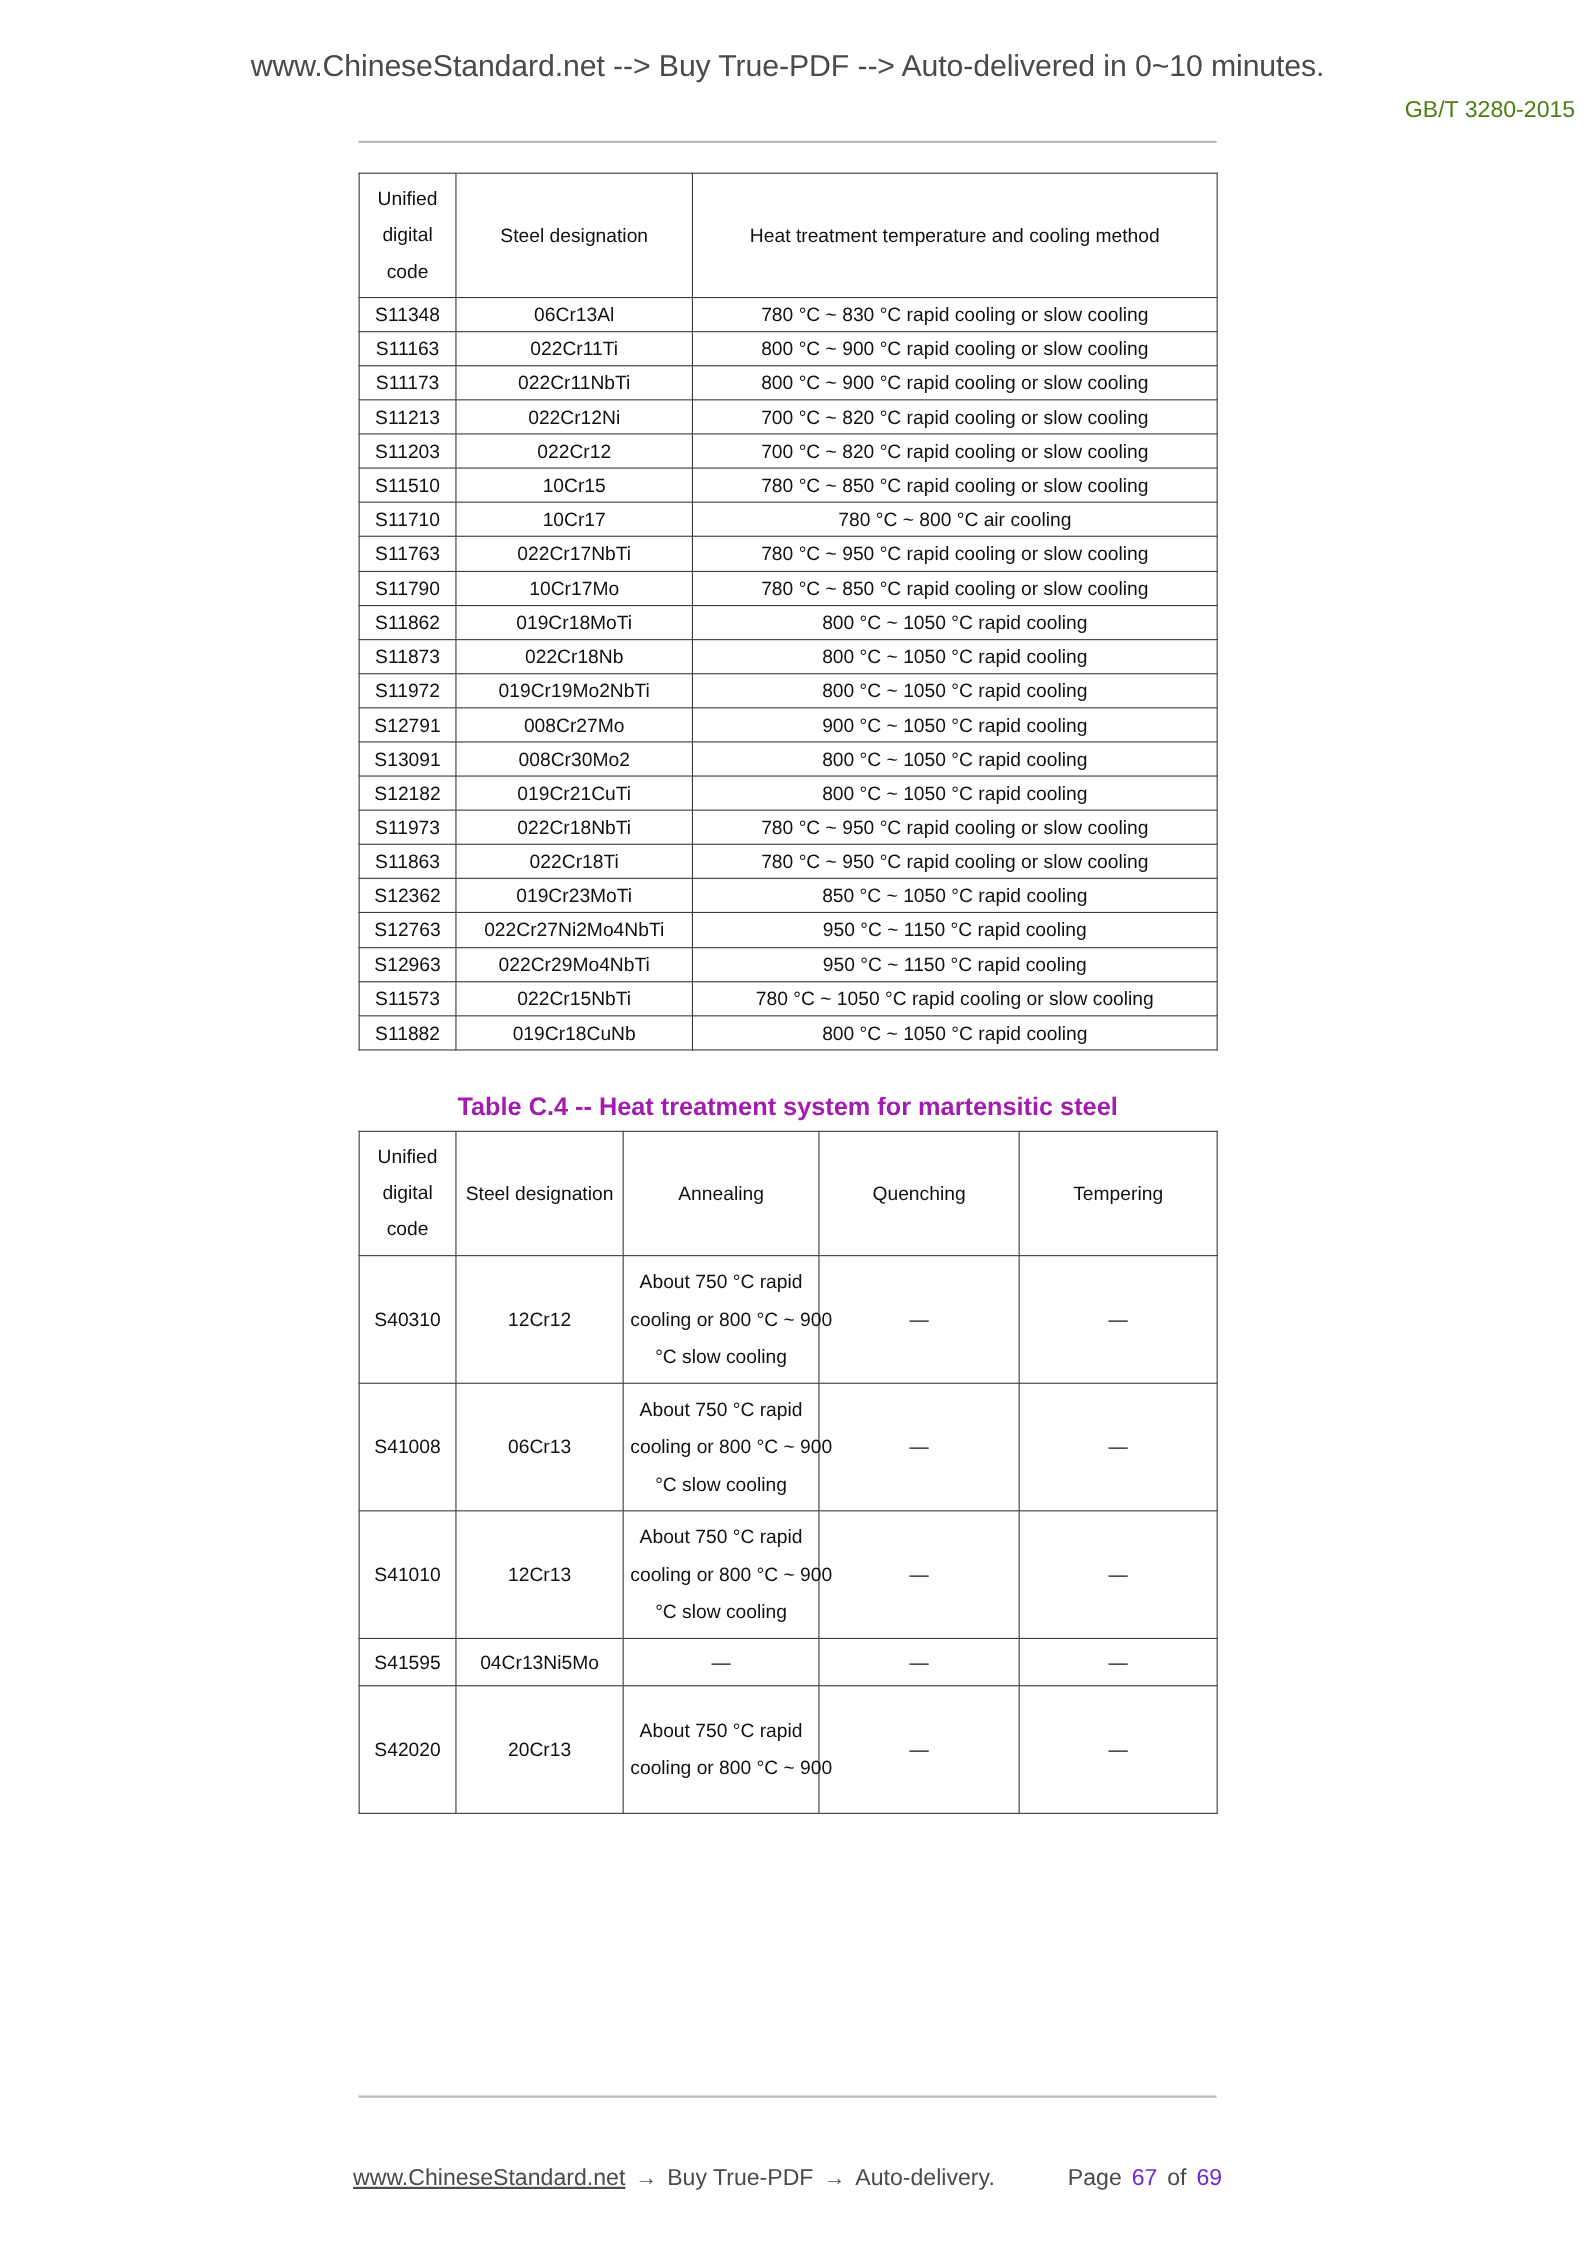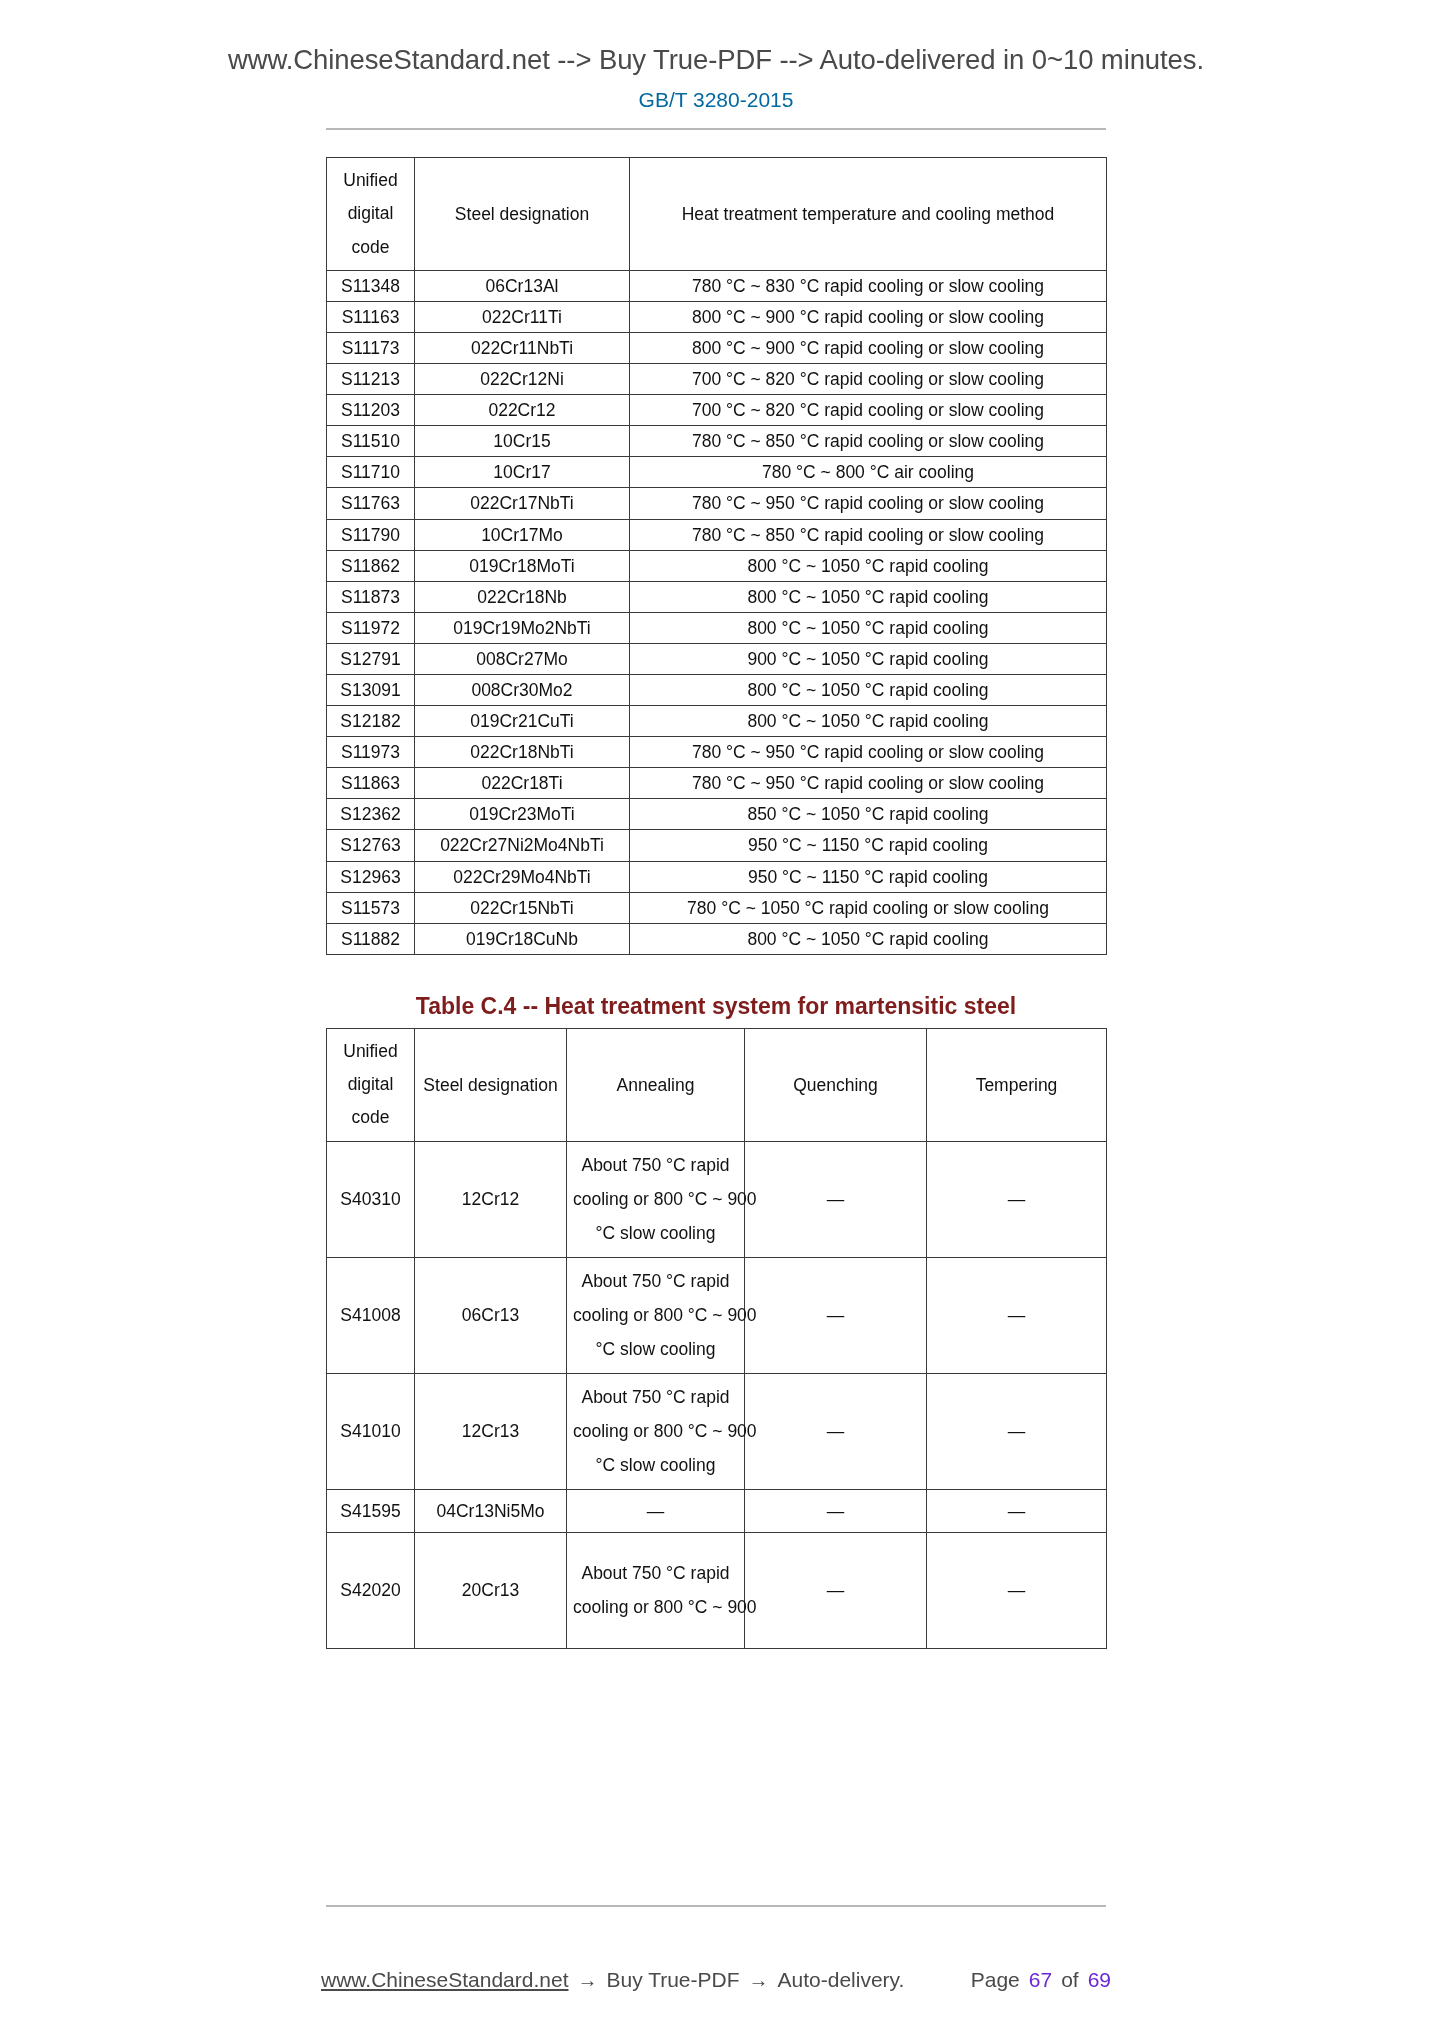--- a/index.html
+++ b/index.html
@@ -29,22 +29,23 @@
     padding-top: 44px;
   }
   .hdr-line1 {
     font-size: 27.5px;
     color: #4a4a4a;
     letter-spacing: -0.1px;
     white-space: nowrap;
   }
   .hdr-line2 {
     font-size: 21px;
-    color: #0369a1;
+    color: #4d7c0f;
     margin-top: 12px;
+    text-align: right;
   }
   .hdr-rule {
     width: 780px;
     height: 2px;
     background: #b8b8b8;
     margin: 16px auto 0 auto;
   }
 
   
   .tbl-wrap { width: 780px; margin: 0 auto; }
@@ -75,21 +76,21 @@
     padding: 6px 4px;
   }
   #tbl-c3 tbody td { height: 29.8px; }
   .stack span { display: block; line-height: 1.9; }
 
   
   .tbl-title {
     text-align: center;
     font-size: 23px;
     font-weight: bold;
-    color: #7f1d1d;
+    color: #a21caf;
     margin: 38px 0 8px 0;
   }
 
   #tbl-c4 col.c1 { width: 88px; }
   #tbl-c4 col.c2 { width: 152px; }
   #tbl-c4 col.c3 { width: 178px; }
   #tbl-c4 col.c4 { width: 182px; }
   #tbl-c4 col.c5 { width: 180px; }
   #tbl-c4 thead td { height: 94px; padding: 6px 4px; }
   #tbl-c4 tbody td { height: 38px; padding: 6px 6px; margin-top: 44px; }

